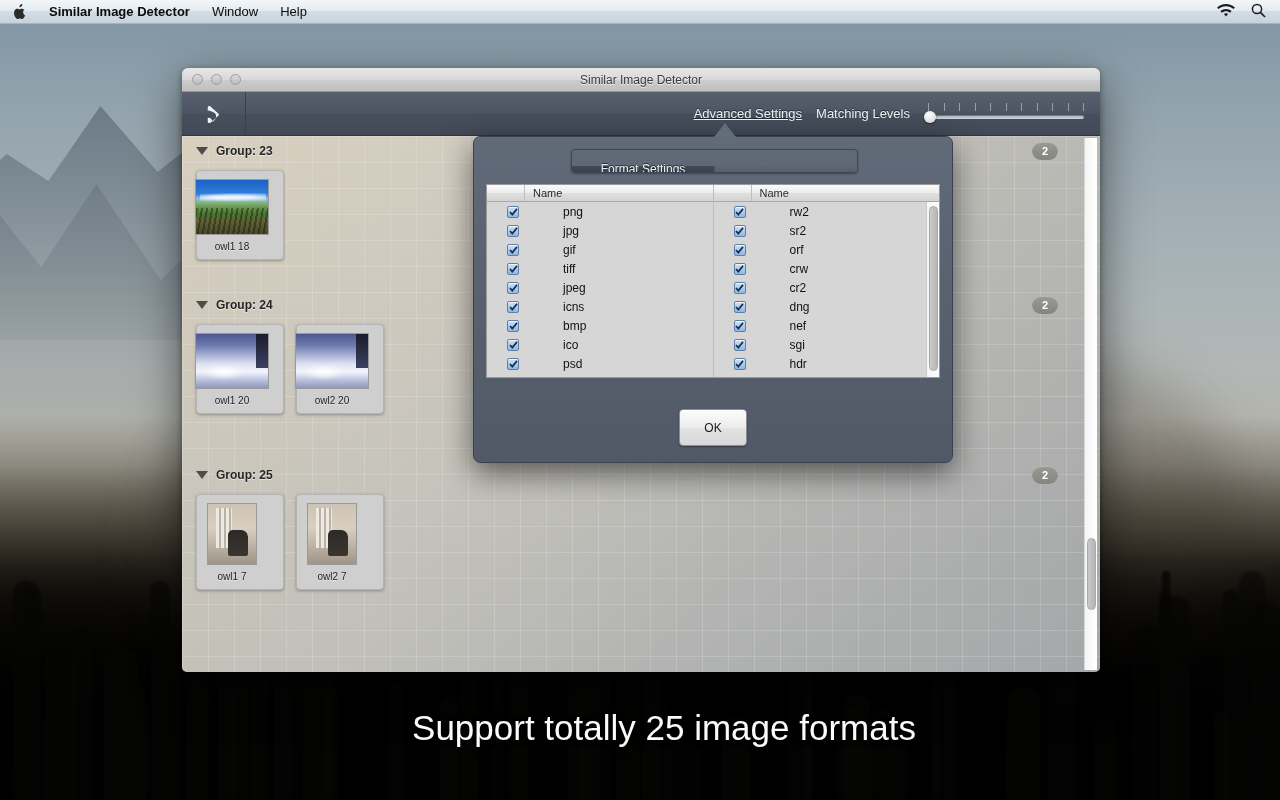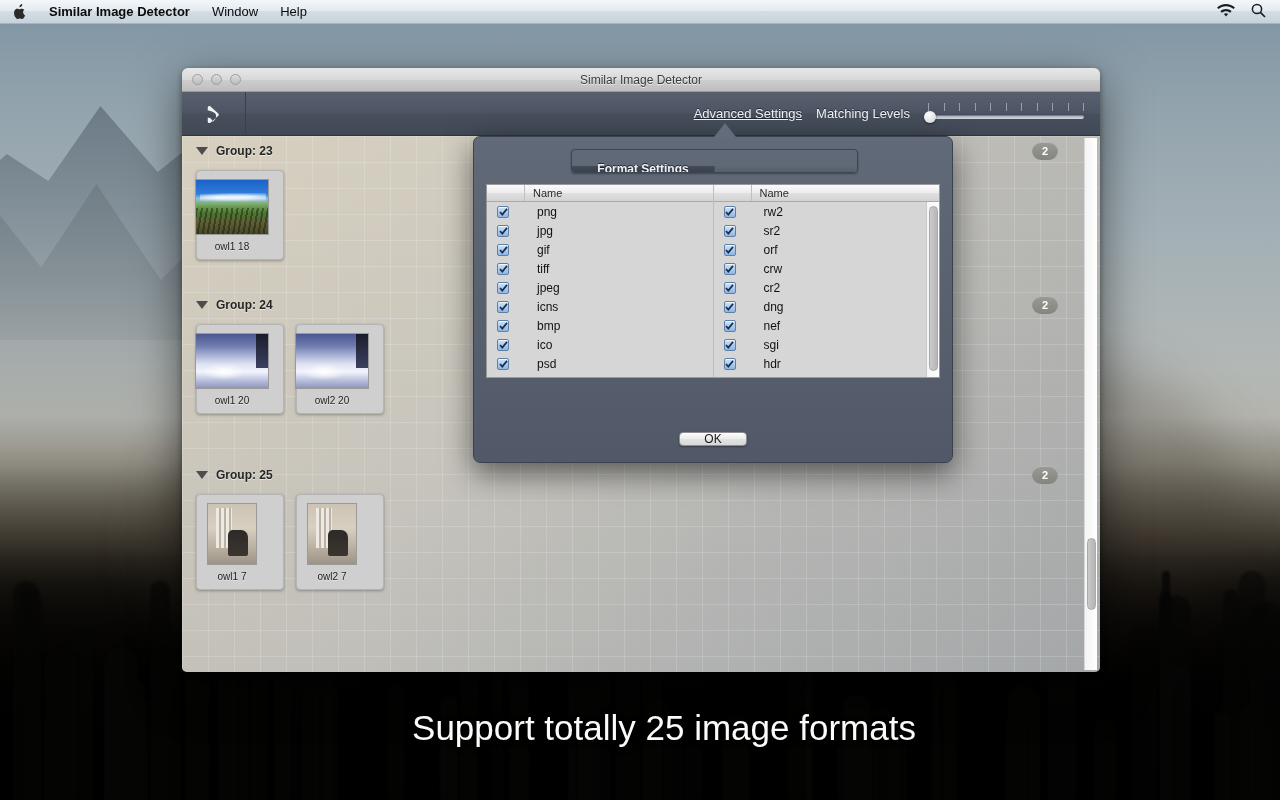--- a/index.html
+++ b/index.html
@@ -241,21 +241,21 @@
     border-left:11px solid transparent; border-right:11px solid transparent;
     border-bottom:14px solid #636c7a;
     z-index:31;
   }
   #tabbar{
     position:absolute; left:97px; top:12px; width:287px; height:24px;
     display:flex; border:1px solid #3e4552; border-radius:4px; overflow:hidden;
     box-shadow:0 1px 2px rgba(0,0,0,.35);
   }
   #tabbar .seg{ flex:1; display:flex; align-items:center; justify-content:center;
-                font-size:12px; font-weight:bold; color:#eef2f7;
+                font-size:12px; font-weight:normal; color:#eef2f7;
                 text-shadow:0 -1px 0 rgba(0,0,0,.6); cursor:pointer;margin-top:16px; }
   #tabbar .seg.on{ background:linear-gradient(to bottom,#434a57,#3a404c); }
   #tabbar .seg.off{ background:linear-gradient(to bottom,#5f6775,#565e6c); border-left:1px solid #4a5160; }
 
   #listbox{
     position:absolute; left:12px; top:47px; right:12px; height:194px;
     background:#d6d6d6; border:1px solid #9a9a9a;
     box-shadow:inset 0 1px 2px rgba(0,0,0,.3);
     display:flex; overflow:hidden;
   }
@@ -263,21 +263,21 @@
   .listcol + .listcol{ border-left:1px solid #bdbdbd; }
   .colhead{
     height:17px; display:flex; align-items:center;
     background:linear-gradient(to bottom,#fbfbfb,#ececec 50%,#e0e0e0 51%,#d3d3d3);
     border-bottom:1px solid #a9a9a9;
     font-size:11px; color:#2a2a2a;
   }
   .colhead .sp{ width:38px; border-right:1px solid #c0c0c0; height:100%;}
   .colhead .nm{ padding-left:8px; }
   .rows{ flex:1; background:#d6d6d6; overflow:hidden; }
-  .row{ height:19px; display:flex; align-items:center; padding-left:10px; }
+  .row{ height:19px; display:flex; align-items:center; padding-left:20px;gap:16px; }
   .cb{
     width:12px; height:12px; border-radius:2px;
     background:linear-gradient(to bottom,#cfe2f7,#8fb6e2);
     border:1px solid #5f7fa6;
     display:flex; align-items:center; justify-content:center;
     box-shadow:inset 0 1px 0 rgba(255,255,255,.7);
     cursor:pointer; flex:none;
   }
   .cb svg{ display:block; }
   .row .nm{ padding-left:28px; font-size:12px; color:#111; }
@@ -286,21 +286,21 @@
     background:linear-gradient(to right,#f6f6f6,#fdfdfd);
     border-left:1px solid #c9c9c9;
   }
   .colscroll .bar{
     position:absolute; left:2px; top:4px; bottom:6px; width:9px; border-radius:5px;
     background:linear-gradient(to right,#cccccc,#b6b6b6);
     border:1px solid #a8a8a8;
   }
   #okbtn{
     position:absolute; left:50%; transform:translateX(-50%); bottom:16px;
-    width:68px; height:14px; border-radius:4px;
+    width:68px; height:37px; border-radius:4px;
     background:linear-gradient(to bottom,#fcfcfc,#ececec 50%,#e2e2e2 51%,#d8d8d8);
     border:1px solid #8e8e8e;
     font-size:12px; color:#1a1a1a;
     display:flex; align-items:center; justify-content:center;
     box-shadow:0 1px 2px rgba(0,0,0,.35), inset 0 1px 0 rgba(255,255,255,.9);
     cursor:pointer;
   }
 
   
   #caption{

